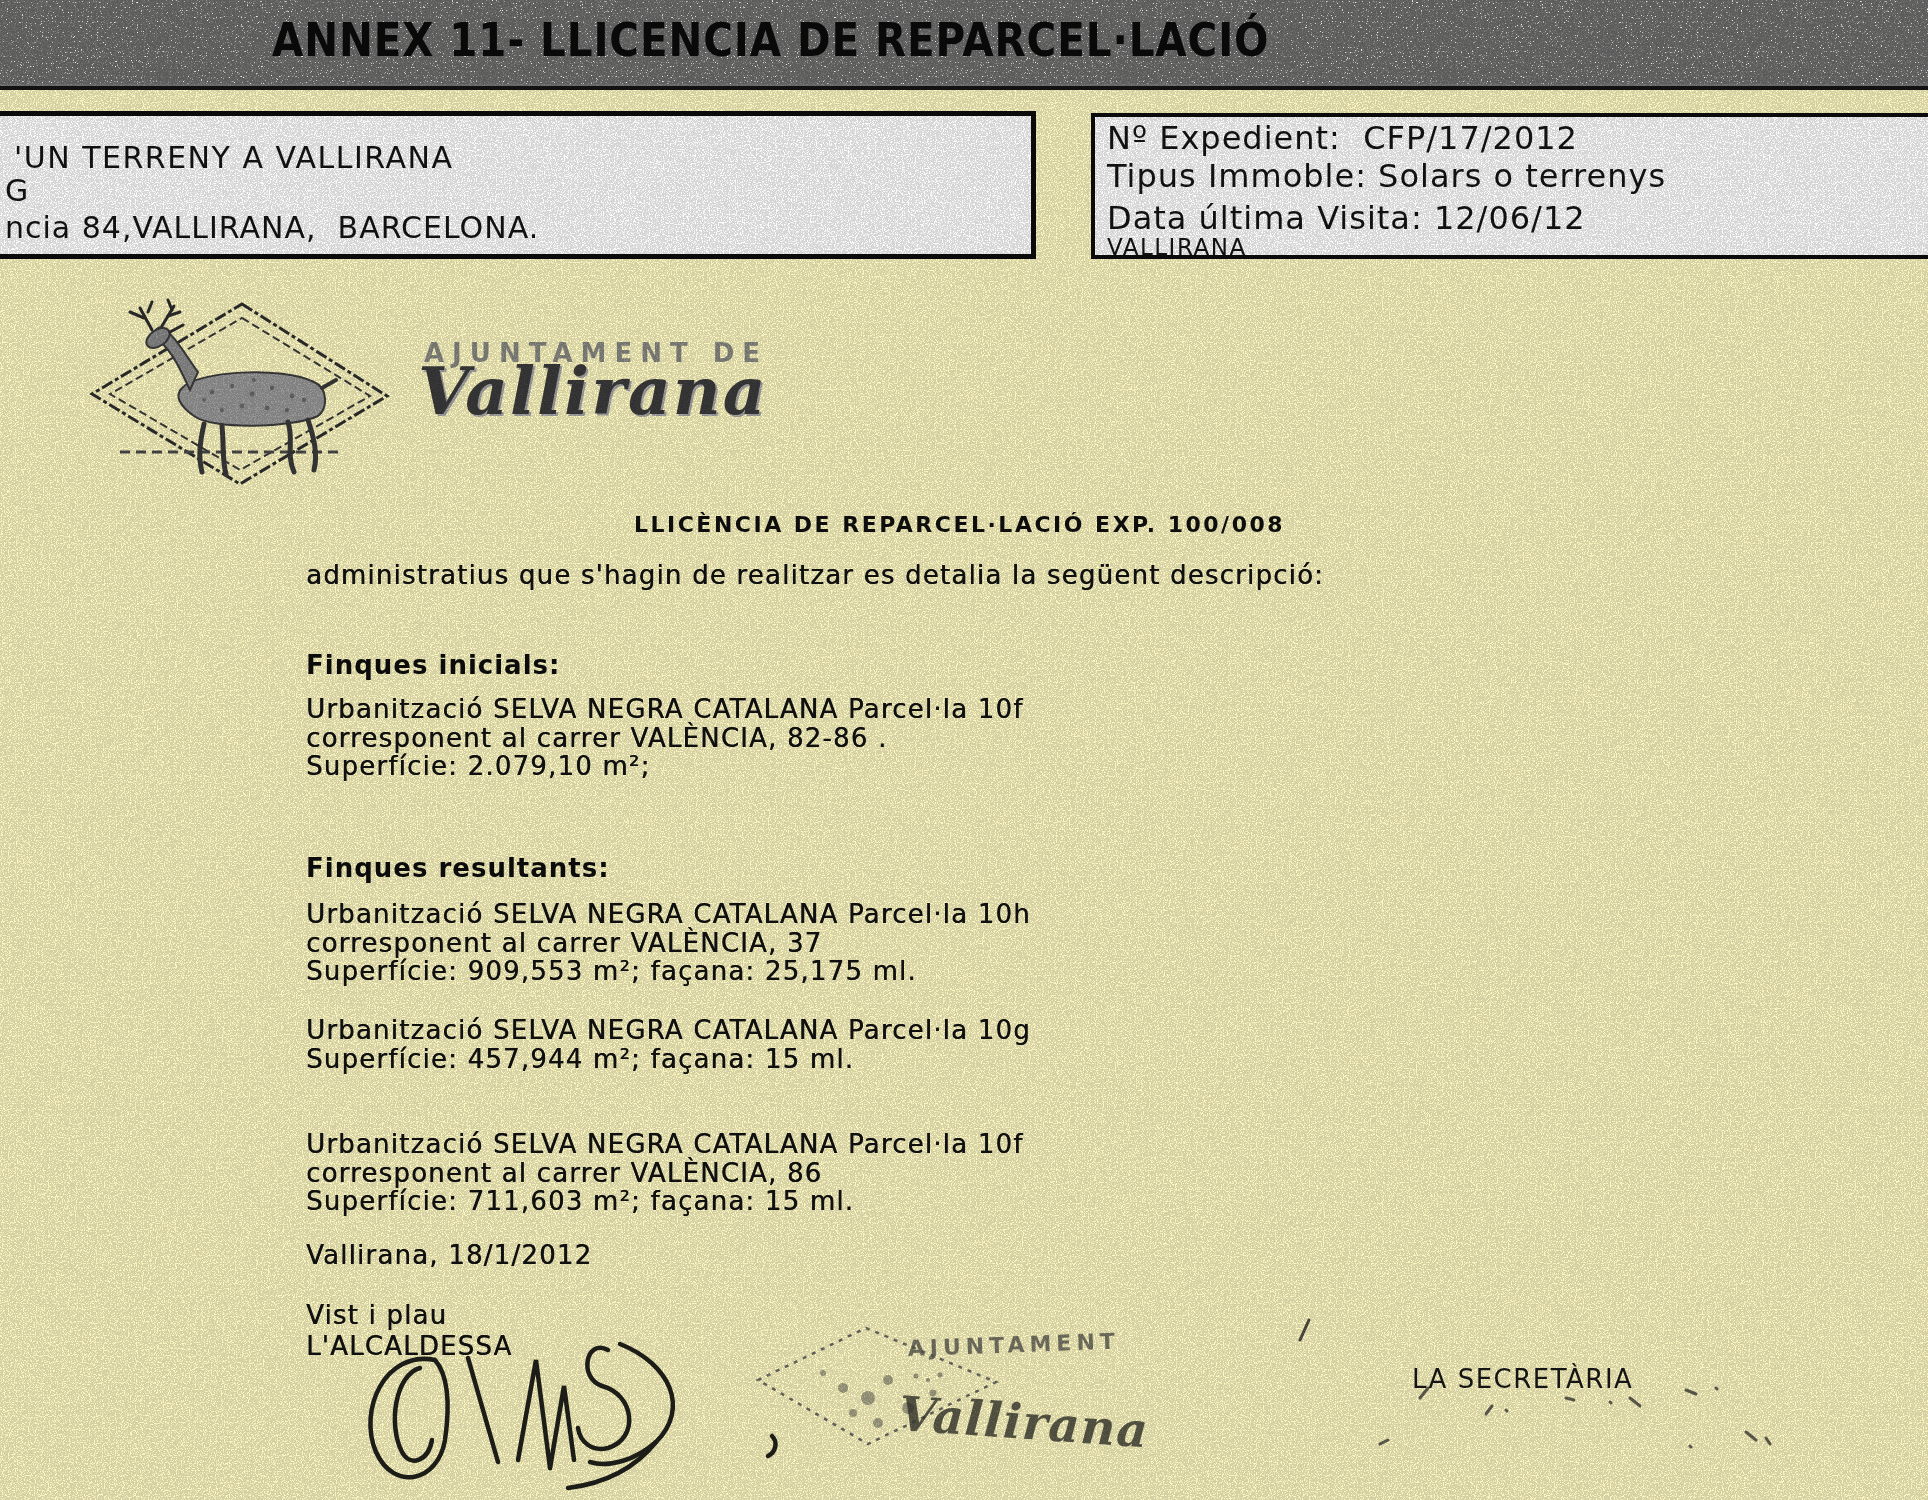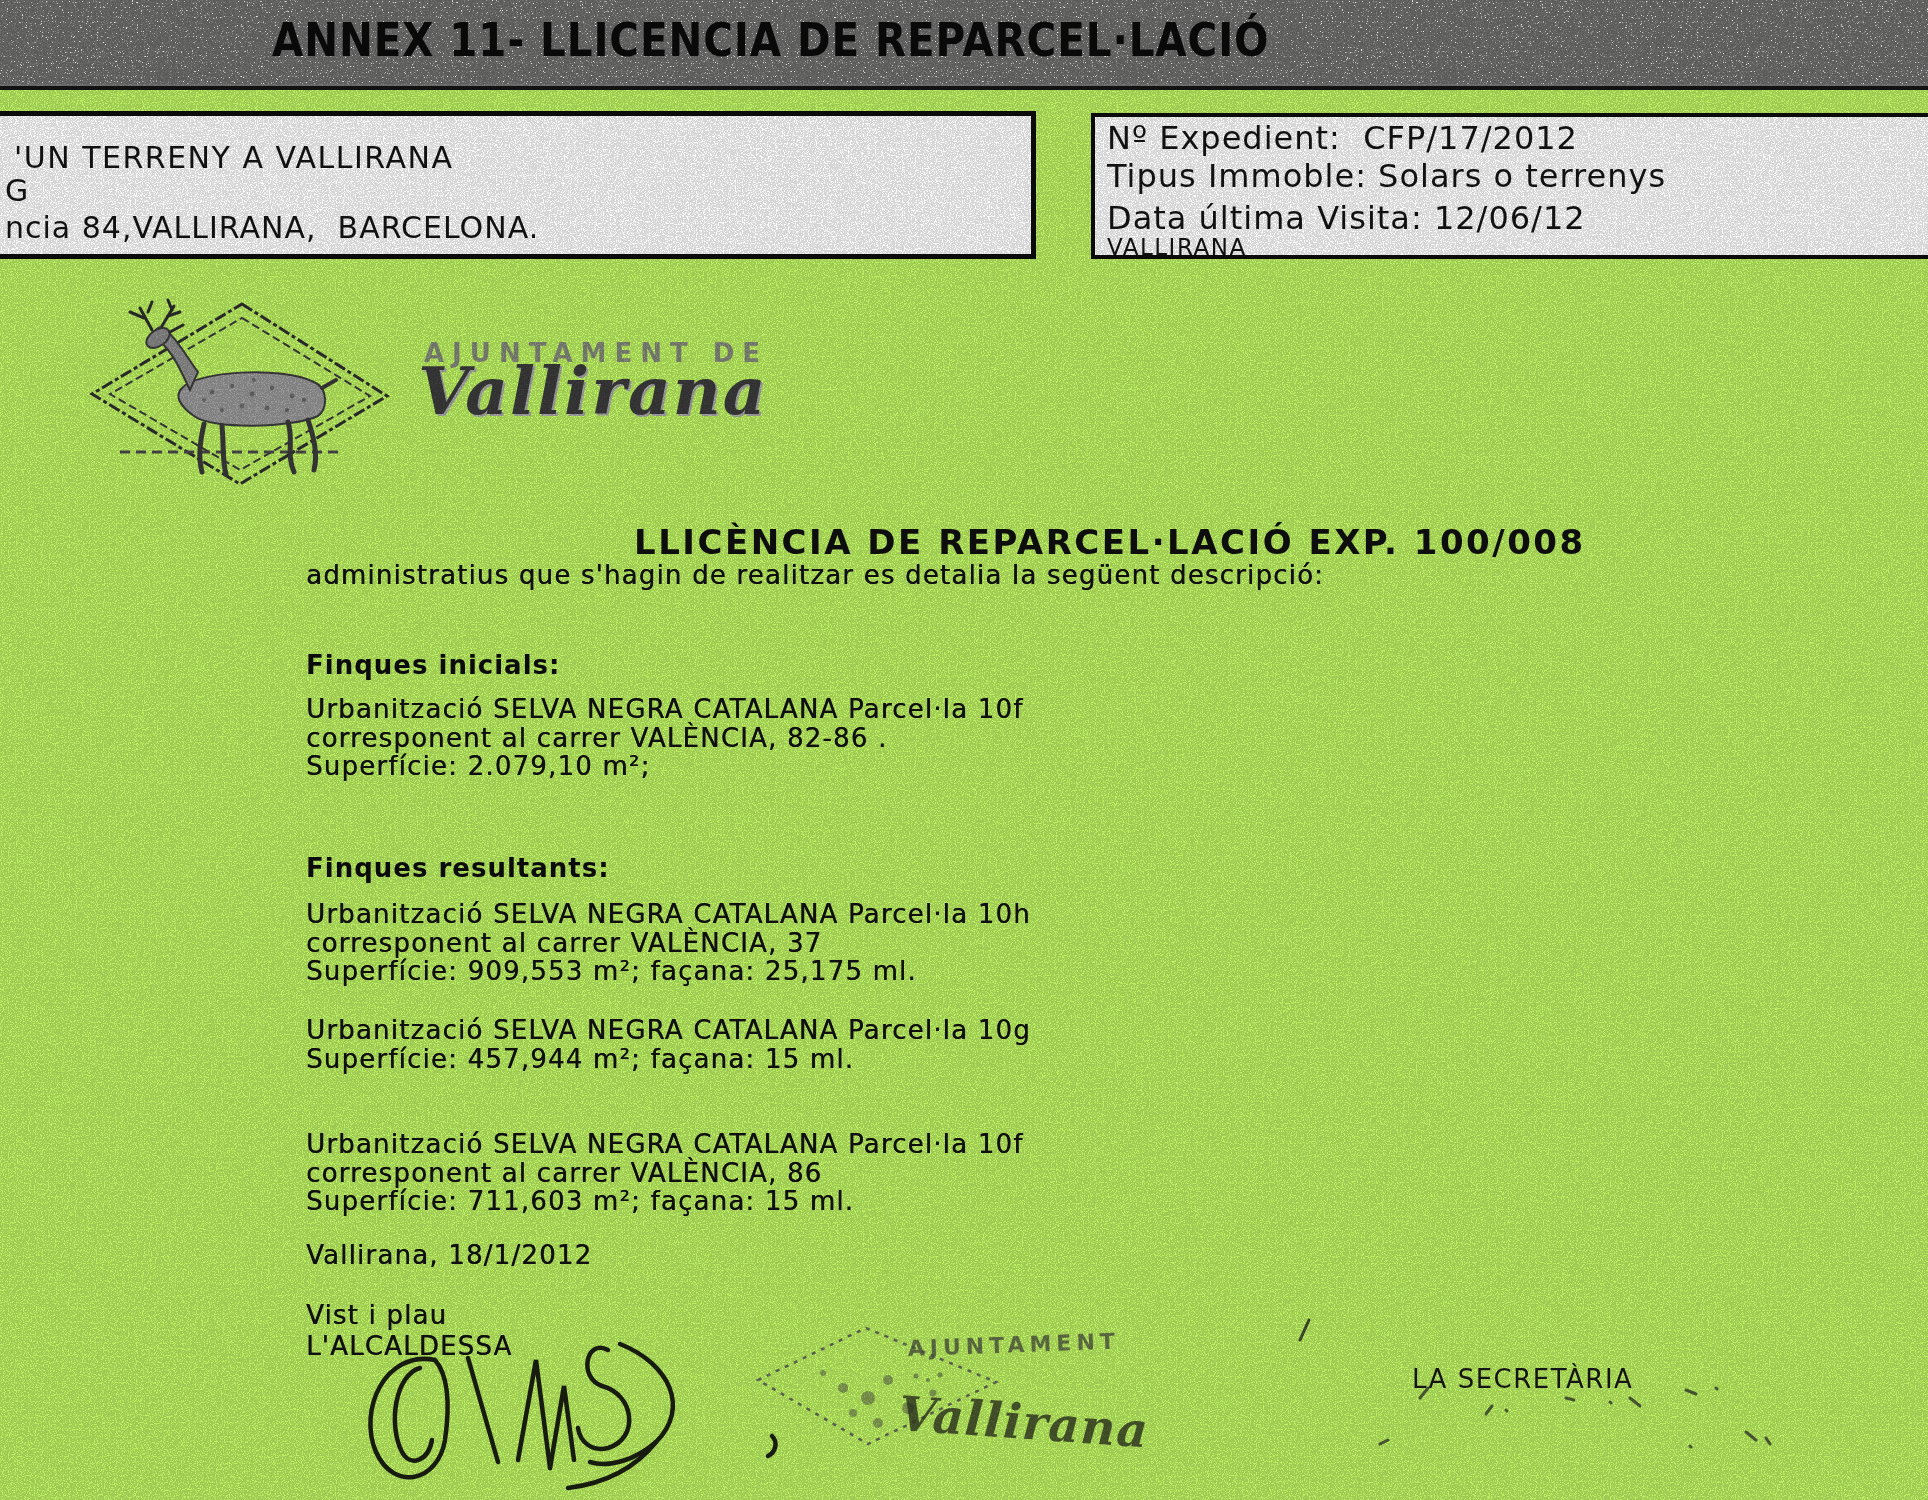--- a/index.html
+++ b/index.html
@@ -1,18 +1,18 @@
 <!DOCTYPE html>
 <html><head>
 <meta charset="utf-8">
 <style>
   html,body{margin:0;padding:0;background:#e8e8e8;}
   .page{
     position:relative; width:1928px; height:1500px; overflow:hidden;
-    background:#bef264; color:#141414;
+    background:#fef9c3; color:#141414;
     font-family:"DejaVu Sans", "Liberation Sans", sans-serif;
   }
   .t{white-space:pre-wrap;}
   
   .band{position:absolute;left:0;top:0;width:1928px;height:84px;background:#f6f6f3;overflow:hidden;}
   .band-noise{position:absolute;inset:0;opacity:.55;}
   .band-title{
     position:absolute;left:272px;top:13px;
     font-size:46px;font-weight:bold;letter-spacing:1px;color:#0b0b0b;
     transform:scaleX(.88);transform-origin:left top;white-space:nowrap;
@@ -38,21 +38,21 @@
   }
   .logo-name{
     position:absolute;left:418px;top:352px;
     font-family:"DejaVu Serif", "Liberation Serif", serif;
     font-style:italic;font-weight:bold;font-size:66px;color:#3b3b3b;
     text-shadow:2px 2px 0 #a8a8a8; letter-spacing:2px;white-space:nowrap;
   }
   
   .doc-title{
     position:absolute;left:634px;top:494px;
-    font-size:34px;font-weight:bold;letter-spacing:2.5px;white-space:nowrap;color:#101010;
+    font-size:22px;font-weight:bold;letter-spacing:2.5px;white-space:nowrap;color:#101010;
   }
   .body-text{font-size:26px;letter-spacing:1.2px;color:#121212;text-shadow:.4px 0 0 #222;}
   .intro{position:absolute;left:306px;top:560px;line-height:31px;}
   .sec-heading{
     position:absolute;left:306px;
     font-size:26px;font-weight:bold;letter-spacing:1px;color:#0e0e0e;white-space:nowrap;
   }
   .h-inicials{top:650px;}
   .h-resultants{top:853px;}
   .finca{position:absolute;left:306px;line-height:28.5px;}

